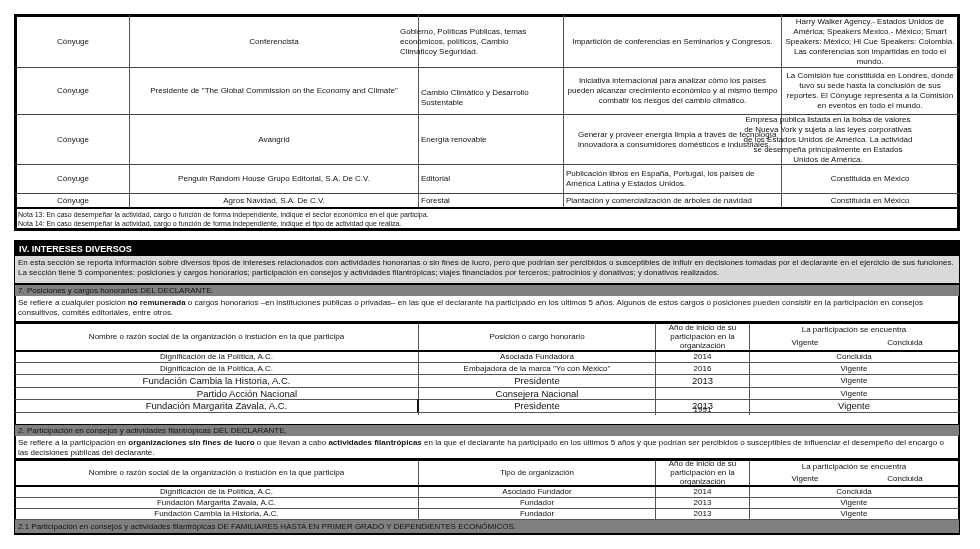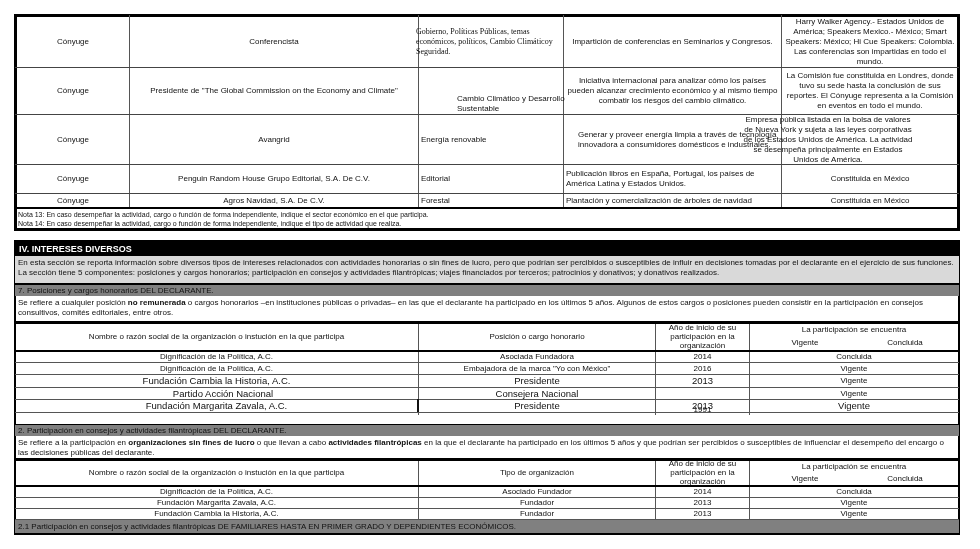--- a/index.html
+++ b/index.html
@@ -33,29 +33,29 @@
 
 <div class="hl" style="left:15px;top:67px;width:944px;background:#444;"></div>
 <div class="hl" style="left:15px;top:114px;width:944px;background:#444;"></div>
 <div class="hl" style="left:15px;top:164px;width:944px;background:#444;"></div>
 <div class="hl" style="left:15px;top:193px;width:944px;background:#444;"></div>
 <div class="hl" style="left:15px;top:207px;width:944px;height:2px;background:#000;"></div>
 
 <div>
   <div class="cell" style="left:17px;top:16px;width:112px;height:51px;">Cónyuge</div>
   <div class="cell" style="left:130px;top:16px;width:288px;height:51px;">Conferencista</div>
-  <div class="cell left" style="left:414px;top:16px;width:144px;height:51px;font-family:Liberation Serif, serif;">Gobierno, Políticas Públicas, temas económicos, políticos, Cambio Climáticoy  Seguridad.</div>
+  <div class="cell left" style="left:398px;top:16px;width:144px;height:51px;">Gobierno, Políticas Públicas, temas económicos, políticos, Cambio Climáticoy  Seguridad.</div>
   <div class="cell" style="left:564px;top:16px;width:217px;height:51px;">Impartición de conferencias en Seminarios y Congresos.</div>
   <div class="cell" style="left:782px;top:16px;width:176px;height:51px;">Harry Walker Agency.- Estados Unidos de América; Speakers Mexico.- México; Smart Speakers: México; Hi Cue Speakers: Colombia. Las conferencias son impartidas en todo el mundo.</div>
 </div>
 
 <div>
   <div class="cell" style="left:17px;top:68px;width:112px;height:46px;">Cónyuge</div>
   <div class="cell" style="left:130px;top:68px;width:288px;height:46px;">Presidente de "The Global Commission on the Economy and Climate"</div>
-  <div class="cell left" style="left:419px;top:81px;width:144px;height:46px;margin-left:36px;">Cambio Climático y Desarrollo Sustentable</div>
+  <div class="cell left" style="left:419px;top:75px;width:144px;height:46px;">Cambio Climático y Desarrollo Sustentable</div>
   <div class="cell" style="left:564px;top:68px;width:217px;height:46px;">Iniciativa internacional para analizar cómo los países pueden alcanzar crecimiento económico y al mismo tiempo  combatir los riesgos del cambio climático.</div>
   <div class="cell" style="left:782px;top:68px;width:176px;height:46px;">La Comisión fue constituida en Londres, donde tuvo su sede hasta la conclusión de sus reportes. El Cónyuge representa a la Comisión en eventos en todo el mundo.</div>
 </div>
 
 <div>
   <div class="cell" style="left:17px;top:115px;width:112px;height:49px;">Cónyuge</div>
   <div class="cell" style="left:130px;top:115px;width:288px;height:49px;">Avangrid</div>
   <div class="cell left" style="left:419px;top:115px;width:144px;height:49px;">Energía renovable</div>
   <div class="cell left" style="left:564px;top:115px;width:217px;height:49px;margin-left:12px;">Generar y proveer energía limpia a través de tecnología innovadora a consumidores domésticos e industriales.</div>
   <div class="cell" style="left:740px;top:115px;width:176px;height:49px;">Empresa pública listada en la bolsa de valores de Nueva York y sujeta a las leyes corporativas de los Estados Unidos de América. La actividad se desempeña principalmente en Estados Unidos de América.</div>
@@ -122,21 +122,21 @@
   <div class="cell" style="left:656px;top:363px;width:93px;height:11px;">2016</div>
   <div class="cell" style="left:750px;top:363px;width:208px;height:11px;">Vigente</div>
 </div>
 <div>
   <div class="cell big" style="left:15px;top:375px;width:403px;height:12px;">Fundación Cambia la Historia, A.C.</div>
   <div class="cell big" style="left:419px;top:375px;width:236px;height:12px;">Presidente</div>
   <div class="cell big" style="left:656px;top:375px;width:93px;height:12px;">2013</div>
   <div class="cell" style="left:750px;top:375px;width:208px;height:12px;">Vigente</div>
 </div>
 <div>
-  <div class="cell big" style="left:0;top:388px;width:403px;height:11px;padding-left:45px;">Partido Acción Nacional</div>
+  <div class="cell big" style="left:24px;top:388px;width:403px;height:11px;padding-left:45px;">Partido Acción Nacional</div>
   <div class="cell big" style="left:419px;top:388px;width:236px;height:11px;">Consejera Nacional</div>
   <div class="cell" style="left:656px;top:388px;width:93px;height:11px;margin-top:16px;">1991</div>
   <div class="cell" style="left:750px;top:388px;width:208px;height:11px;">Vigente</div>
 </div>
 <div>
   <div class="cell big" style="left:15px;top:400px;width:403px;height:12px;">Fundación Margarita Zavala, A.C.</div>
   <div class="cell big" style="left:419px;top:400px;width:236px;height:12px;">Presidente</div>
   <div class="cell big" style="left:656px;top:400px;width:93px;height:12px;">2013</div>
   <div class="cell big" style="left:750px;top:400px;width:208px;height:12px;">Vigente</div>
 </div>

